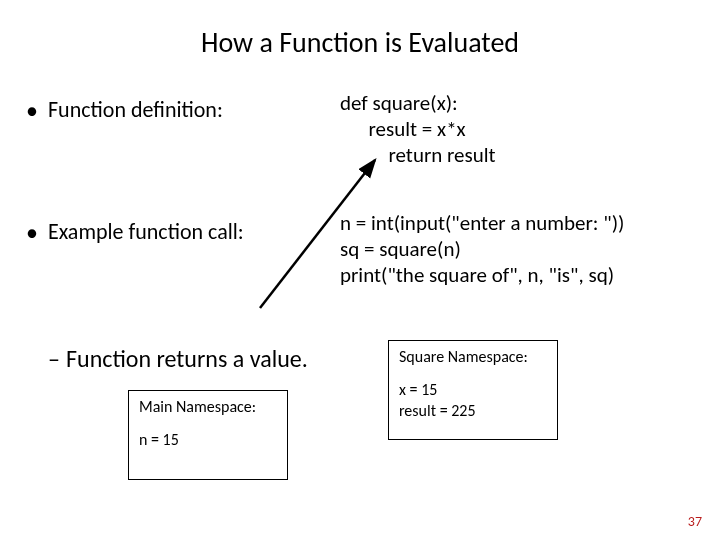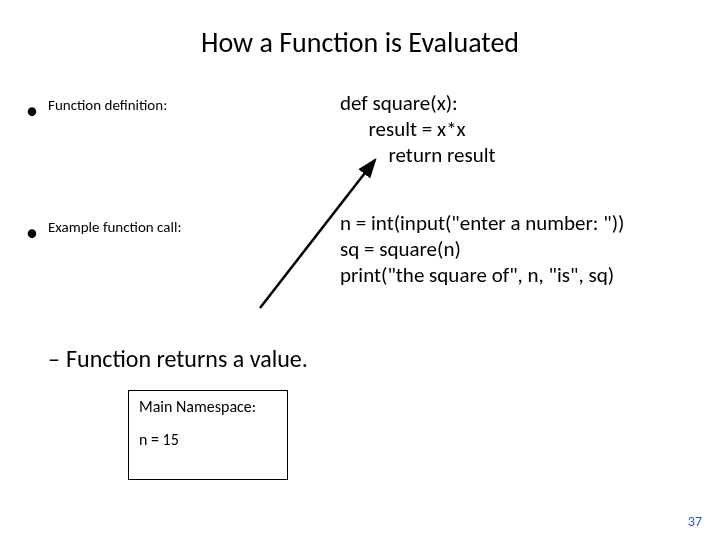--- a/index.html
+++ b/index.html
@@ -18,21 +18,21 @@
     padding-top: 25px;
     font-weight: 400;
   }
   .content {
     position: relative;
     width: 100%;
     height: calc(100% - 60px);
   }
   .bullet-main {
     position: absolute;
-    font-size: 15px;
+    font-size: 22px;
     left: 28px;
   }
   .bullet-main::before {
     content: "•";
     position: absolute;
     left: -2px;
     font-size: 24px;
   }
   .bullet-main span { margin-left: 20px; }
   .bullet-sub {
@@ -57,21 +57,21 @@
     padding: 6px 10px;
     font-size: 16px;
     line-height: 1.3;
   }
   .box-title { margin-bottom: 12px; }
   .slide-num {
     position: absolute;
     right: 18px;
     bottom: 10px;
     font-size: 14px;
-    color: #1d4ed8;
+    color: #b91c1c;
   }
   svg.arrow {
     position: absolute;
     overflow: visible;
     pointer-events: none;
   }
 </style>
 </head>
 <body>
 
@@ -98,15 +98,20 @@
       </marker>
     </defs>
     <line x1="260" y1="248" x2="375" y2="100" stroke="#000" stroke-width="2.5" marker-end="url(#ah1)"></line>
   </svg>
 
   <div class="box" style="left:128px; top:330px; width:160px; height:90px;">
     <div class="box-title">Main Namespace:</div>
     <div>n = 15</div>
   </div>
 
+  <div class="box" style="left:388px; top:280px; width:170px; height:100px;">
+    <div class="box-title">Square Namespace:</div>
+    <div>x = 15</div>
+    <div>result = 225</div>
+  </div>
 
   <div class="slide-num">37</div>
 </div>
 
 </body></html>

